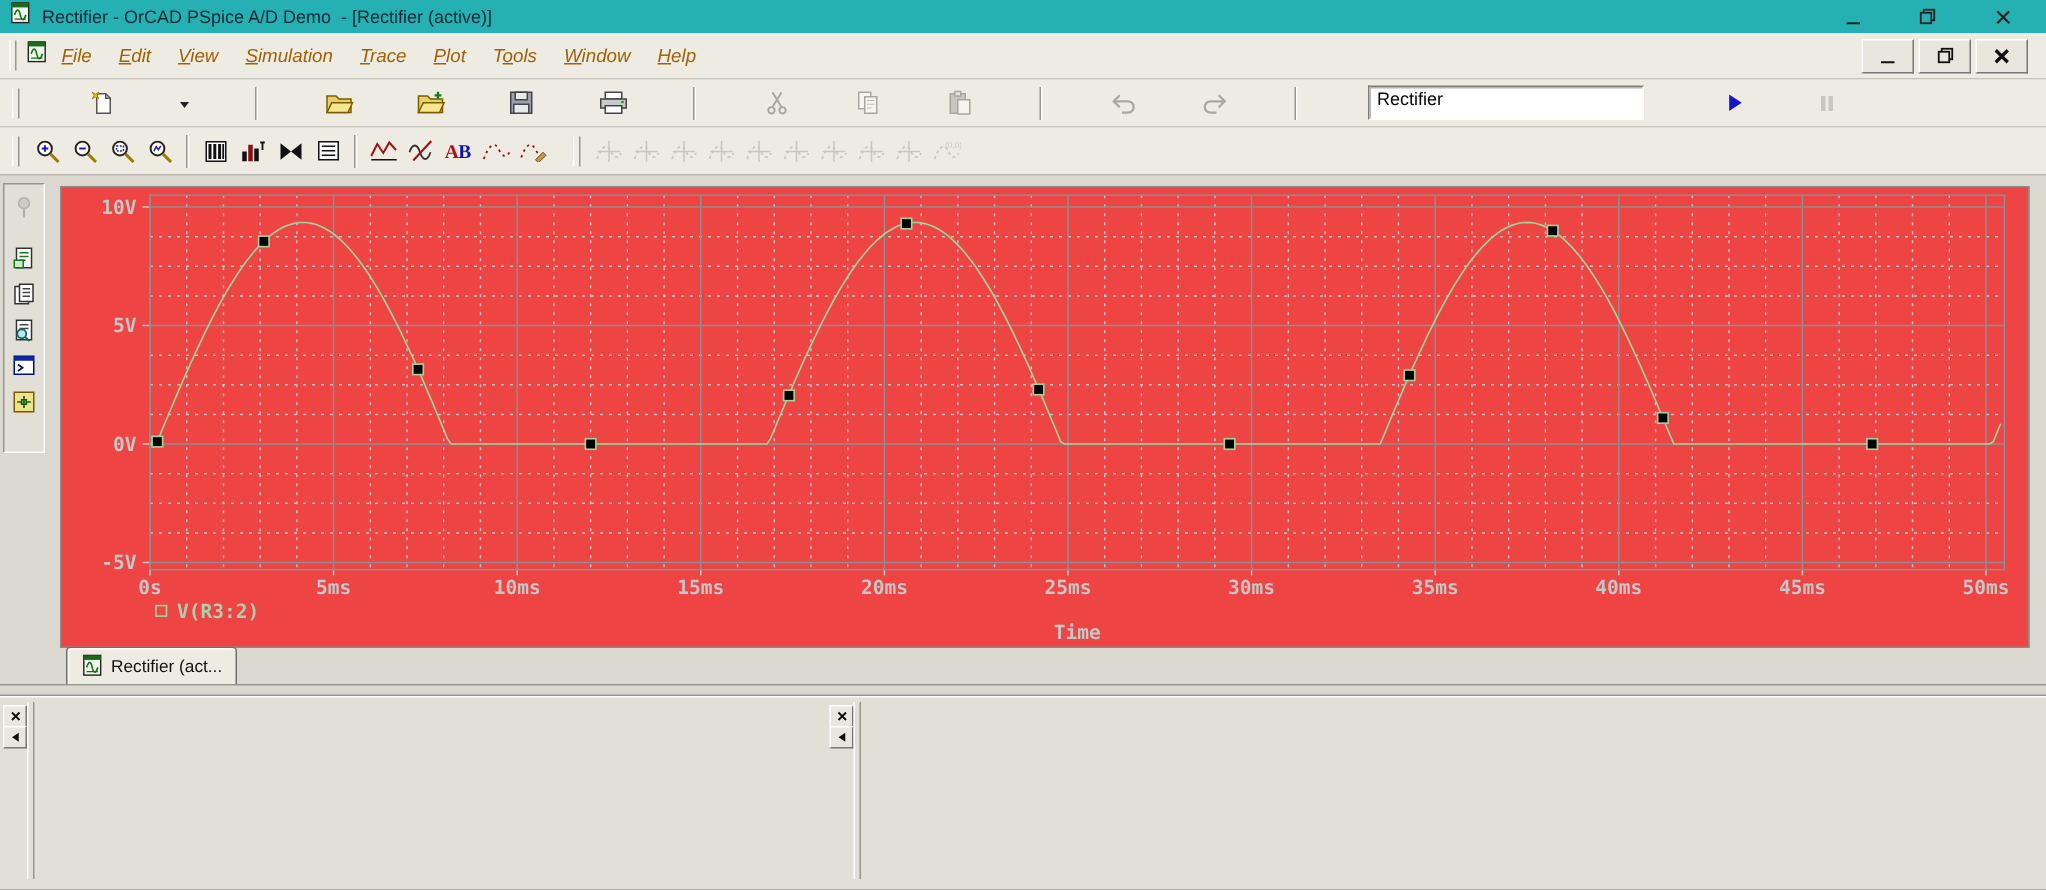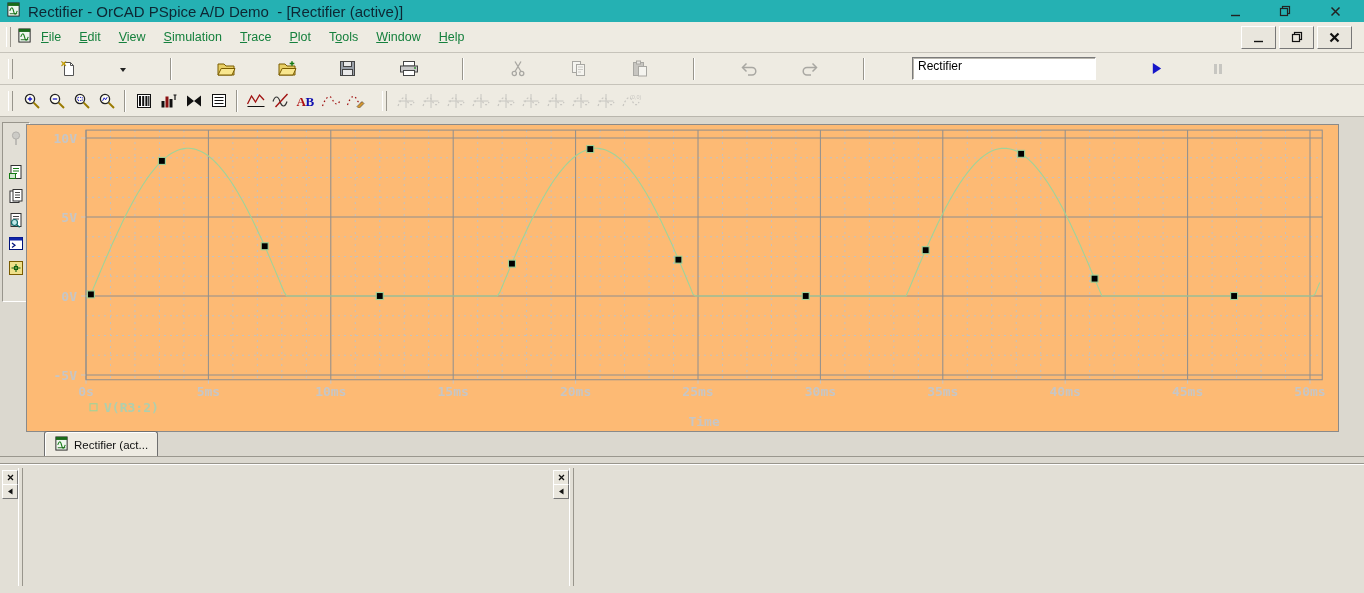--- a/index.html
+++ b/index.html
@@ -1,27 +1,27 @@
 <!DOCTYPE html>
 <html><head>
 <meta charset="utf-8">
 <style>
   html,body{margin:0;padding:0;background:#777;}
   .app{position:relative;width:1364px;height:593px;background:#dbd8cf;overflow:hidden;
        font-family:"Liberation Sans",sans-serif;-webkit-font-smoothing:antialiased;}
   
   .titlebar{position:absolute;left:0;top:0;right:0;height:22px;background:#25b1b3;
             display:flex;align-items:center;padding:0 6px;gap:7px;}
-  .titlebar .title{font-size:15px;color:#0d2733;white-space:pre;}
+  .titlebar .title{font-size:12px;color:#0d2733;white-space:pre;}
   .win-controls{margin-left:auto;display:flex;align-items:center;gap:36px;padding-right:16px;color:#222;}
   .win-controls .wc{width:14px;height:14px;display:flex;align-items:center;justify-content:center;}
   
   .menubar{position:absolute;left:0;top:22px;right:0;height:30px;background:#eeebe2;
            border-bottom:1px solid #c6c3ba;display:flex;align-items:center;padding:0 4px;}
-  .menu-item{padding:3px 9px;font-size:12.5px;color:#15803d;}
+  .menu-item{padding:3px 9px;font-size:12.5px;color:#a16207;font-style:italic;}
   .menu-item u{text-decoration:underline;}
   .mdi-controls{margin-left:auto;display:flex;gap:3px;padding-right:8px;}
   .btn3d{width:33px;height:21px;display:flex;align-items:center;justify-content:center;
          background:#e9e6dd;border:1px solid;border-color:#fff #777 #777 #fff;color:#111;}
   
   .toolbar{position:absolute;left:0;right:0;height:31px;background:#eeebe2;display:flex;
            align-items:center;padding:0 6px;}
   #toolbar-standard{top:53px;border-bottom:1px solid #c6c3ba;gap:36px;}
   #toolbar-chart{top:85px;border-bottom:1px solid #b9b6ad;}
   .grip{width:3px;height:20px;border-left:1px solid #fff;border-right:1px solid #98958c;margin:0 6px 0 2px;}
@@ -31,21 +31,21 @@
   .tbtn.disabled{opacity:.45;filter:grayscale(1);}
   .combo{width:172px;height:19px;background:#fff;border:1px solid;border-color:#7a7a7a #fff #fff #7a7a7a;
          box-shadow:inset 1px 1px 0 #b9b6ad;font-size:12px;padding:1px 5px;margin:0 12px 0 6px;color:#000;}
   
   .side-toolbar{position:absolute;left:2px;top:122px;width:26px;height:172px;background:#e2dfd6;
                 border:1px solid;border-color:#98958c #fff #fff #98958c;
                 display:flex;flex-direction:column;align-items:center;padding-top:6px;gap:7px;}
   .sbtn{width:18px;height:17px;display:flex;align-items:center;justify-content:center;}
   .sbtn.disabled{opacity:.5;filter:grayscale(1);}
   .sbtn.gap{margin-top:10px;}
-  .plot-window{position:absolute;left:26px;top:124px;width:1311px;height:306px;background:#fdba74;
+  .plot-window{position:absolute;left:40px;top:124px;width:1311px;height:306px;background:#ef4444;
                border:1px solid #8a8a8a;}
   .plot-tab{position:absolute;left:44px;top:431px;height:25px;display:flex;align-items:center;gap:5px;
             padding:0 9px;background:#eeebe2;border:1px solid #6f6f6f;border-bottom:none;
             border-radius:3px 3px 0 0;font-size:11.5px;color:#111;box-shadow:inset 1px 1px 0 #fff;text-align:center;}
   .tabline{position:absolute;left:0;top:456px;right:0;height:0;border-top:1px solid #9a978e;}
   
   .bottom{position:absolute;left:0;top:463px;right:0;bottom:0;background:#e2dfd6;
           border-top:1px solid #98958c;box-shadow:inset 0 1px 0 #fff;}
   .mini-btn{position:absolute;width:14px;height:13px;background:#e9e6dd;border:1px solid;
             border-color:#fff #777 #777 #fff;display:flex;align-items:center;justify-content:center;

